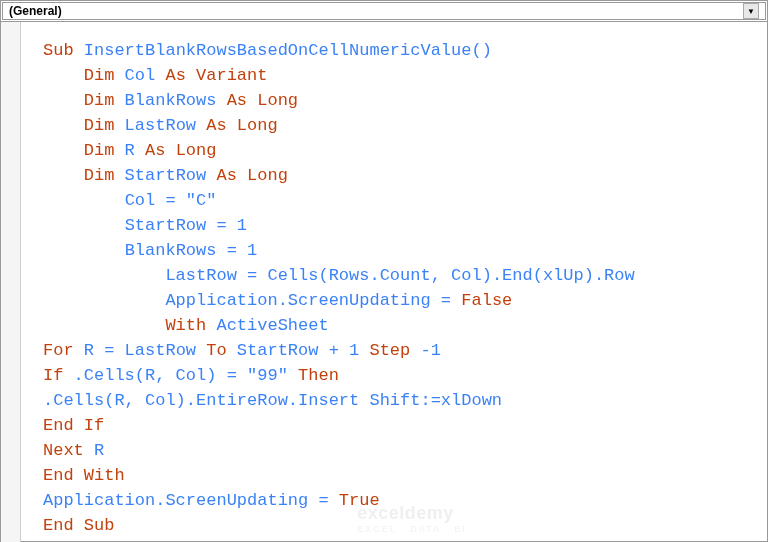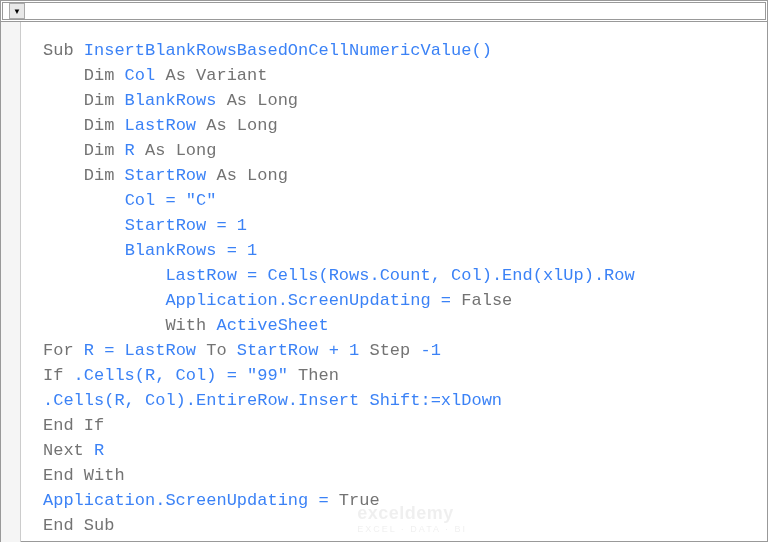--- a/index.html
+++ b/index.html
@@ -84,30 +84,31 @@
     .watermark-logo {
       font-size: 18px;
       font-weight: bold;
       letter-spacing: 0.5px;
     }
     .watermark-tagline {
       font-size: 9px;
       letter-spacing: 2px;
       text-align: center;
     }
-    .kw { color: #737373; text-align: center; }
+    .kw { color: #c2410c; text-align: center; }
     .plain { color: #3b82f6; }
     .line { display: block; }
   </style>
 </head>
 <body>
 
 <div class="outer-container">
   <div class="top-bar">
     <div class="dropdown">
+      <span class="dropdown-text">(General)</span>
       <span class="dropdown-arrow">▼</span>
     </div>
   </div>
   <div class="code-area-wrapper">
     <div class="margin-indicator"></div>
     <div class="code-area" id="code-area"><span class="line"><span class="kw">Sub</span><span class="plain"> InsertBlankRowsBasedOnCellNumericValue()</span></span><span class="line">    <span class="kw">Dim</span><span class="plain"> Col </span><span class="kw">As Variant</span></span><span class="line">    <span class="kw">Dim</span><span class="plain"> BlankRows </span><span class="kw">As Long</span></span><span class="line">    <span class="kw">Dim</span><span class="plain"> LastRow </span><span class="kw">As Long</span></span><span class="line">    <span class="kw">Dim</span><span class="plain"> R </span><span class="kw">As Long</span></span><span class="line">    <span class="kw">Dim</span><span class="plain"> StartRow </span><span class="kw">As Long</span></span><span class="line">        <span class="plain">Col = "C"</span></span><span class="line">        <span class="plain">StartRow = 1</span></span><span class="line">        <span class="plain">BlankRows = 1</span></span><span class="line">            <span class="plain">LastRow = Cells(Rows.Count, Col).End(xlUp).Row</span></span><span class="line">            <span class="plain">Application.ScreenUpdating = </span><span class="kw">False</span></span><span class="line">            <span class="kw">With</span><span class="plain"> ActiveSheet</span></span><span class="line"><span class="kw">For</span><span class="plain"> R = LastRow </span><span class="kw">To</span><span class="plain"> StartRow + 1 </span><span class="kw">Step</span><span class="plain"> -1</span></span><span class="line"><span class="kw">If</span><span class="plain"> .Cells(R, Col) = "99" </span><span class="kw">Then</span></span><span class="line"><span class="plain">.Cells(R, Col).EntireRow.Insert Shift:=xlDown</span></span><span class="line"><span class="kw">End If</span></span><span class="line"><span class="kw">Next</span><span class="plain"> R</span></span><span class="line"><span class="kw">End With</span></span><span class="line"><span class="plain">Application.ScreenUpdating = </span><span class="kw">True</span></span><span class="line"><span class="kw">End Sub</span></span></div>
     <div class="watermark">
       <div class="watermark-logo">exceldemy</div>
       <div class="watermark-tagline">EXCEL · DATA · BI</div>
     </div>

